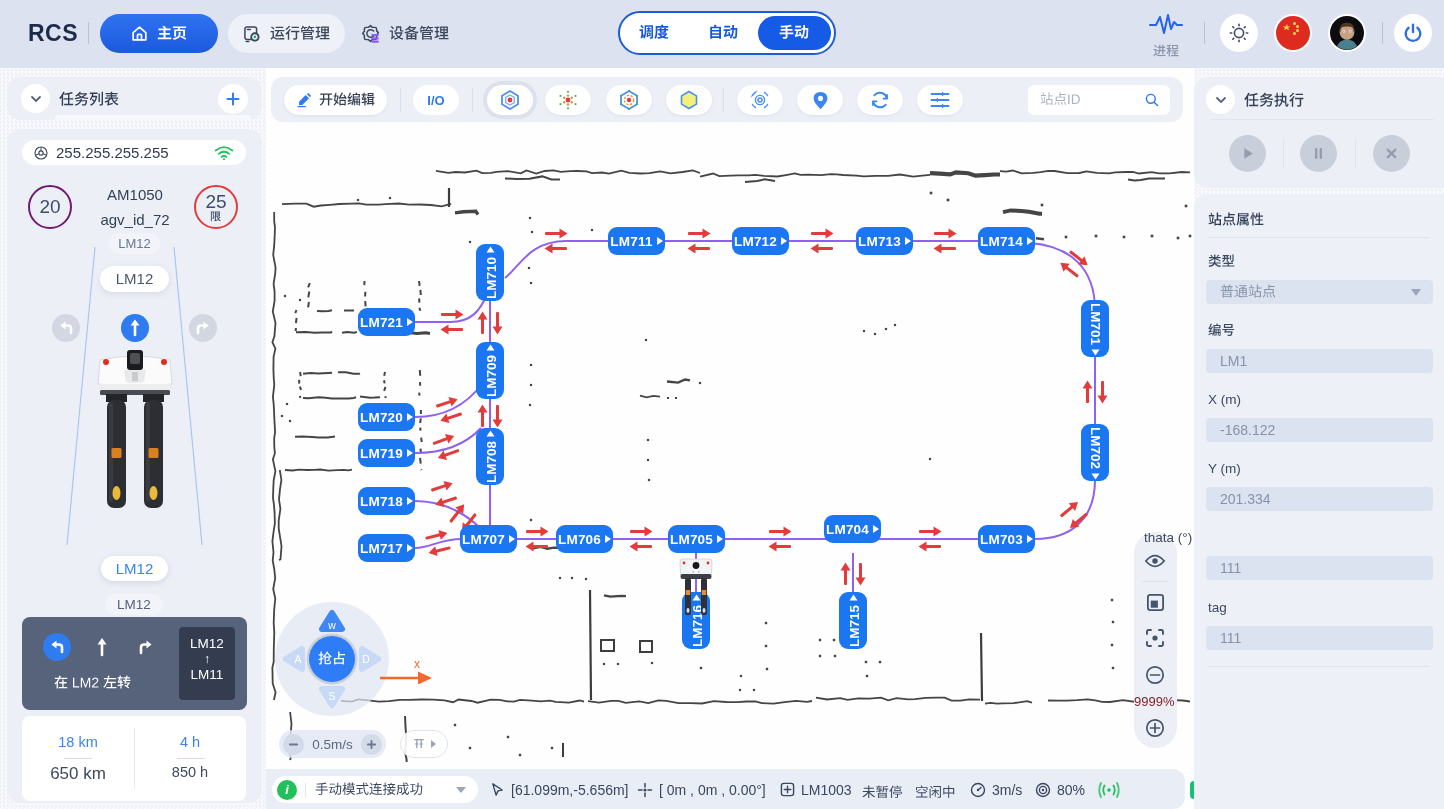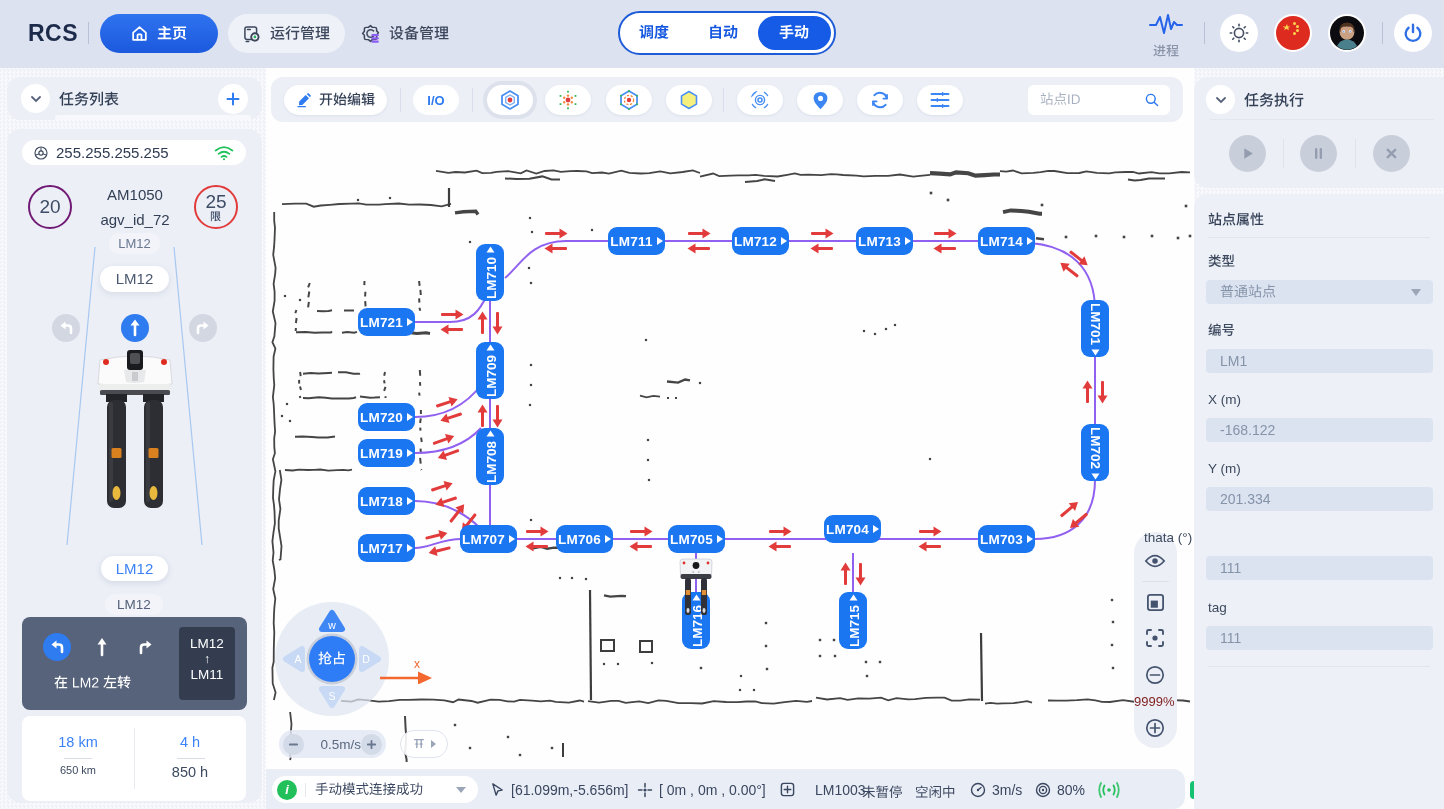--- a/index.html
+++ b/index.html
@@ -265,21 +265,21 @@
       <div style="margin-top:9px">LM12</div>
       <div style="margin-top:1px;font-size:12px">↑</div>
       <div style="margin-top:1px">LM11</div>
     </div>
 </div>
 
 <div class="abs" style="left:22px;top:716px;width:224px;height:85px;background:#fff;border-radius:8px">
 <div class="abs" style="left:112px;top:12px;width:1px;height:61px;background:#e7eaf1"></div>
 <div class="abs" style="left:0;top:18px;width:112px;text-align:center;font-size:14.5px;color:#3b82f6">18 km</div>
 <div class="abs" style="left:42px;top:42px;width:28px;height:1px;background:#d8dce6"></div>
-<div class="abs" style="left:0;top:48px;width:112px;text-align:center;font-size:11px;color:#3d4a5f">650 km</div>
+<div class="abs" style="left:0;top:48px;width:112px;text-align:center;font-size:17px;color:#3d4a5f">650 km</div>
 <div class="abs" style="left:112px;top:18px;width:112px;text-align:center;font-size:14.5px;color:#3b82f6">4 h</div>
 <div class="abs" style="left:155px;top:42px;width:28px;height:1px;background:#d8dce6"></div>
 <div class="abs" style="left:112px;top:48px;width:112px;text-align:center;font-size:14.5px;color:#3d4a5f">850 h</div>
 </div>
 
 <div class="abs" style="left:266px;top:68px;width:928px;height:741px;background:#fefefe"></div>
 
 <svg class="abs" style="left:266px;top:68px" width="928" height="741" viewBox="0 0 928 741">
 <g>
       <path d="M170.0 102.8 L182.3 104.9 L189.7 104.0 L198.8 104.5 L210.6 102.6 L216.2 105.1 L225.1 104.9 L230.5 103.8 L241.8 103.1 L254.8 105.4 L260.5 102.4 L270.2 105.5 L278.7 103.0 L287.6 102.4 L294.7 103.8 L304.2 103.1 L311.4 103.0 L320.6 103.3 L326.1 105.1 L336.0 104.5 L342.9 105.7 L355.3 102.7 L363.4 104.8 L374.6 105.5 L383.4 105.1 L394.2 103.3 L404.4 105.3 L416.6 104.0 L426.8 102.4 L434.0 105.0" stroke="#454545" stroke-width="1.8" fill="none"></path>
@@ -893,21 +893,21 @@
     <path d="M0 20 H40" stroke="#f2682f" stroke-width="2.4"></path>
     <path d="M38 13.5 L52 20 L38 26.5 Z" fill="#f2682f"></path>
   </svg>
 
 <div class="abs" style="left:279px;top:730px;width:107px;height:28px;border-radius:14px;background:rgba(226,232,243,.85);display:flex;align-items:center">
 <div class="fc" style="margin-left:4px;width:21px;height:21px;border-radius:50%;background:#d3dae8">
       <svg width="11" height="11" viewBox="0 0 12 12" stroke="#6a7890" stroke-width="2" stroke-linecap="round">
         <path d="M2 6 H10"></path>
       </svg>
     </div>
-<span style="flex:1;text-align:right;font-size:13.5px;color:#5a6880">0.5m/s</span>
+<span style="flex:1;text-align:center;font-size:13.5px;color:#5a6880">0.5m/s</span>
 <div class="fc" style="margin-right:4px;width:21px;height:21px;border-radius:50%;background:#d3dae8">
       <svg width="11" height="11" viewBox="0 0 12 12" stroke="#6a7890" stroke-width="2" stroke-linecap="round">
         <path d="M2 6 H10 M6 2 V10"></path>
       </svg>
     </div>
 </div>
 
 <div class="abs" style="left:400px;top:730px;width:48px;height:28px;border-radius:14px;background:rgba(255,255,255,.9);border:1px solid #dfe4ee;display:flex;align-items:center;justify-content:center;gap:5px">
 <svg width="14" height="14" viewBox="0 0 16 16" fill="none" stroke="#9aa5b8" stroke-width="1.6" stroke-linecap="round">
       <path d="M3 3 H13"></path>
@@ -973,21 +973,21 @@
   </div>
 
 <div class="abs ic statxt" style="left:637px;top:776px;height:27px;gap:6px">
 <svg width="16" height="16" viewBox="0 0 16 16" stroke="#3a4760" stroke-width="1.5" stroke-linecap="round">
       <path d="M8 1.5 V5 M8 11 V14.5 M1.5 8 H5 M11 8 H14.5"></path>
       <circle cx="8" cy="8" r="1.6" fill="#3a4760" stroke="none"></circle>
     </svg>
 <span>[ 0m , 0m , 0.00°]</span>
   </div>
 
-<div class="abs ic statxt" style="left:780px;top:776px;height:27px;gap:20px">
+<div class="abs ic statxt" style="left:780px;top:776px;height:27px;gap:6px">
 <svg width="15" height="15" viewBox="0 0 16 16" fill="none" stroke="#3a4760" stroke-width="1.5">
       <rect x="1.5" y="1.5" width="13" height="13" rx="2.5"></rect>
       <path d="M8 4.5 V11.5 M4.5 8 H11.5" stroke-linecap="round"></path>
     </svg>
 <span>LM1003</span>
   </div>
 
 <div class="abs statxt" style="left:862px;top:783px">
     <svg width="42" height="20" viewBox="0 0 42 20" style="display:block;">
       <path transform="translate(0,13.91)" d="M6.2 -11.3V-9.1H1.8V-8.1H6.2V-5.8H0.8V-4.8H5.6C4.4 -3.1 2.3 -1.4 0.5 -0.5C0.7 -0.3 1.0 0.1 1.2 0.3C3.0 -0.6 4.9 -2.2 6.2 -4.0V1.1H7.3V-4.0C8.6 -2.2 10.5 -0.6 12.3 0.3C12.5 0.1 12.8 -0.3 13.0 -0.5C11.2 -1.4 9.1 -3.1 7.8 -4.8H12.7V-5.8H7.3V-8.1H11.8V-9.1H7.3V-11.3Z M21.1 -10.4V-8.4C21.1 -7.3 21.0 -5.8 20.2 -4.8C20.4 -4.7 20.8 -4.4 20.9 -4.2C21.7 -5.1 21.9 -6.4 22.0 -7.5H23.8V-4.3H24.8V-7.5H26.3V-8.3H22.0V-8.4V-9.7C23.4 -9.9 24.9 -10.1 26.0 -10.4L25.4 -11.2C24.4 -10.8 22.6 -10.6 21.1 -10.4ZM16.8 -1.3H23.7V-0.2H16.8ZM16.8 -2.1V-3.2H23.7V-2.1ZM15.9 -4.0V1.1H16.8V0.6H23.7V1.1H24.7V-4.0ZM14.2 -6.0 14.3 -5.1 17.4 -5.5V-4.2H18.4V-5.6L20.4 -5.8L20.4 -6.6L18.4 -6.4V-7.4H20.5V-8.2H18.4V-9.1H17.4V-8.2H15.7C16.1 -8.6 16.4 -9.1 16.8 -9.6H20.5V-10.4H17.3L17.7 -11.1L16.7 -11.4C16.5 -11.1 16.4 -10.7 16.2 -10.4H14.2V-9.6H15.7C15.4 -9.2 15.2 -8.8 15.1 -8.7C14.8 -8.4 14.6 -8.2 14.4 -8.1C14.5 -7.8 14.6 -7.4 14.7 -7.2C14.8 -7.3 15.2 -7.4 15.8 -7.4H17.4V-6.3Z M33.3 -7.8H37.7V-6.7H33.3ZM32.4 -8.5V-5.9H38.7V-8.5ZM31.2 -5.1V-2.9H32.1V-4.3H38.9V-2.9H39.8V-5.1ZM34.6 -11.1C34.8 -10.8 35.0 -10.5 35.1 -10.1H31.4V-9.3H39.8V-10.1H36.2C36.1 -10.5 35.8 -11.0 35.5 -11.4ZM32.4 -3.2V-2.4H35.0V-0.1C35.0 0.1 35.0 0.1 34.7 0.2C34.5 0.2 33.8 0.2 33.0 0.1C33.1 0.4 33.3 0.8 33.3 1.0C34.4 1.0 35.0 1.0 35.5 0.9C35.9 0.8 36.0 0.5 36.0 -0.0V-2.4H38.6V-3.2ZM30.6 -11.3C29.8 -9.3 28.7 -7.2 27.4 -5.9C27.6 -5.7 27.9 -5.2 28.0 -4.9C28.4 -5.4 28.8 -5.9 29.1 -6.4V1.1H30.1V-7.9C30.6 -8.9 31.1 -10.0 31.5 -11.0Z" fill="#3a4760"></path>

